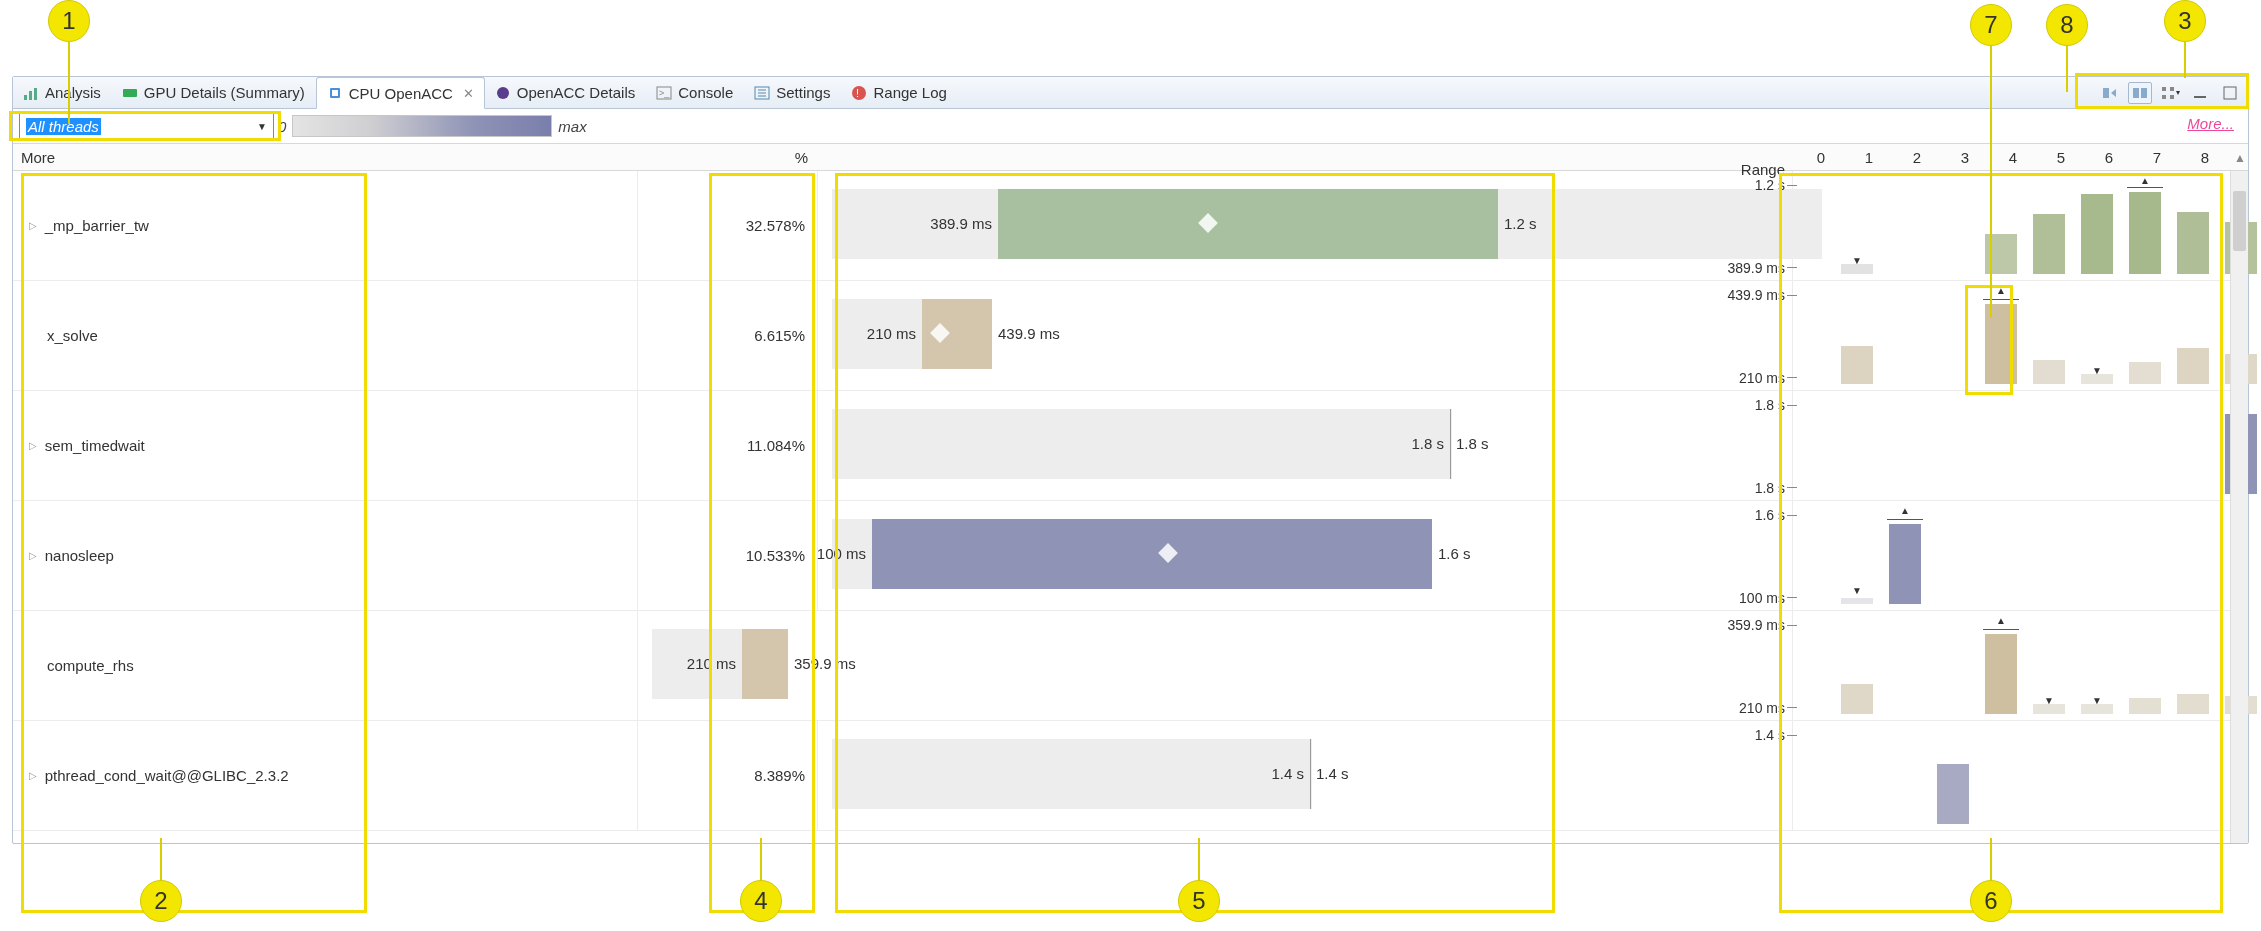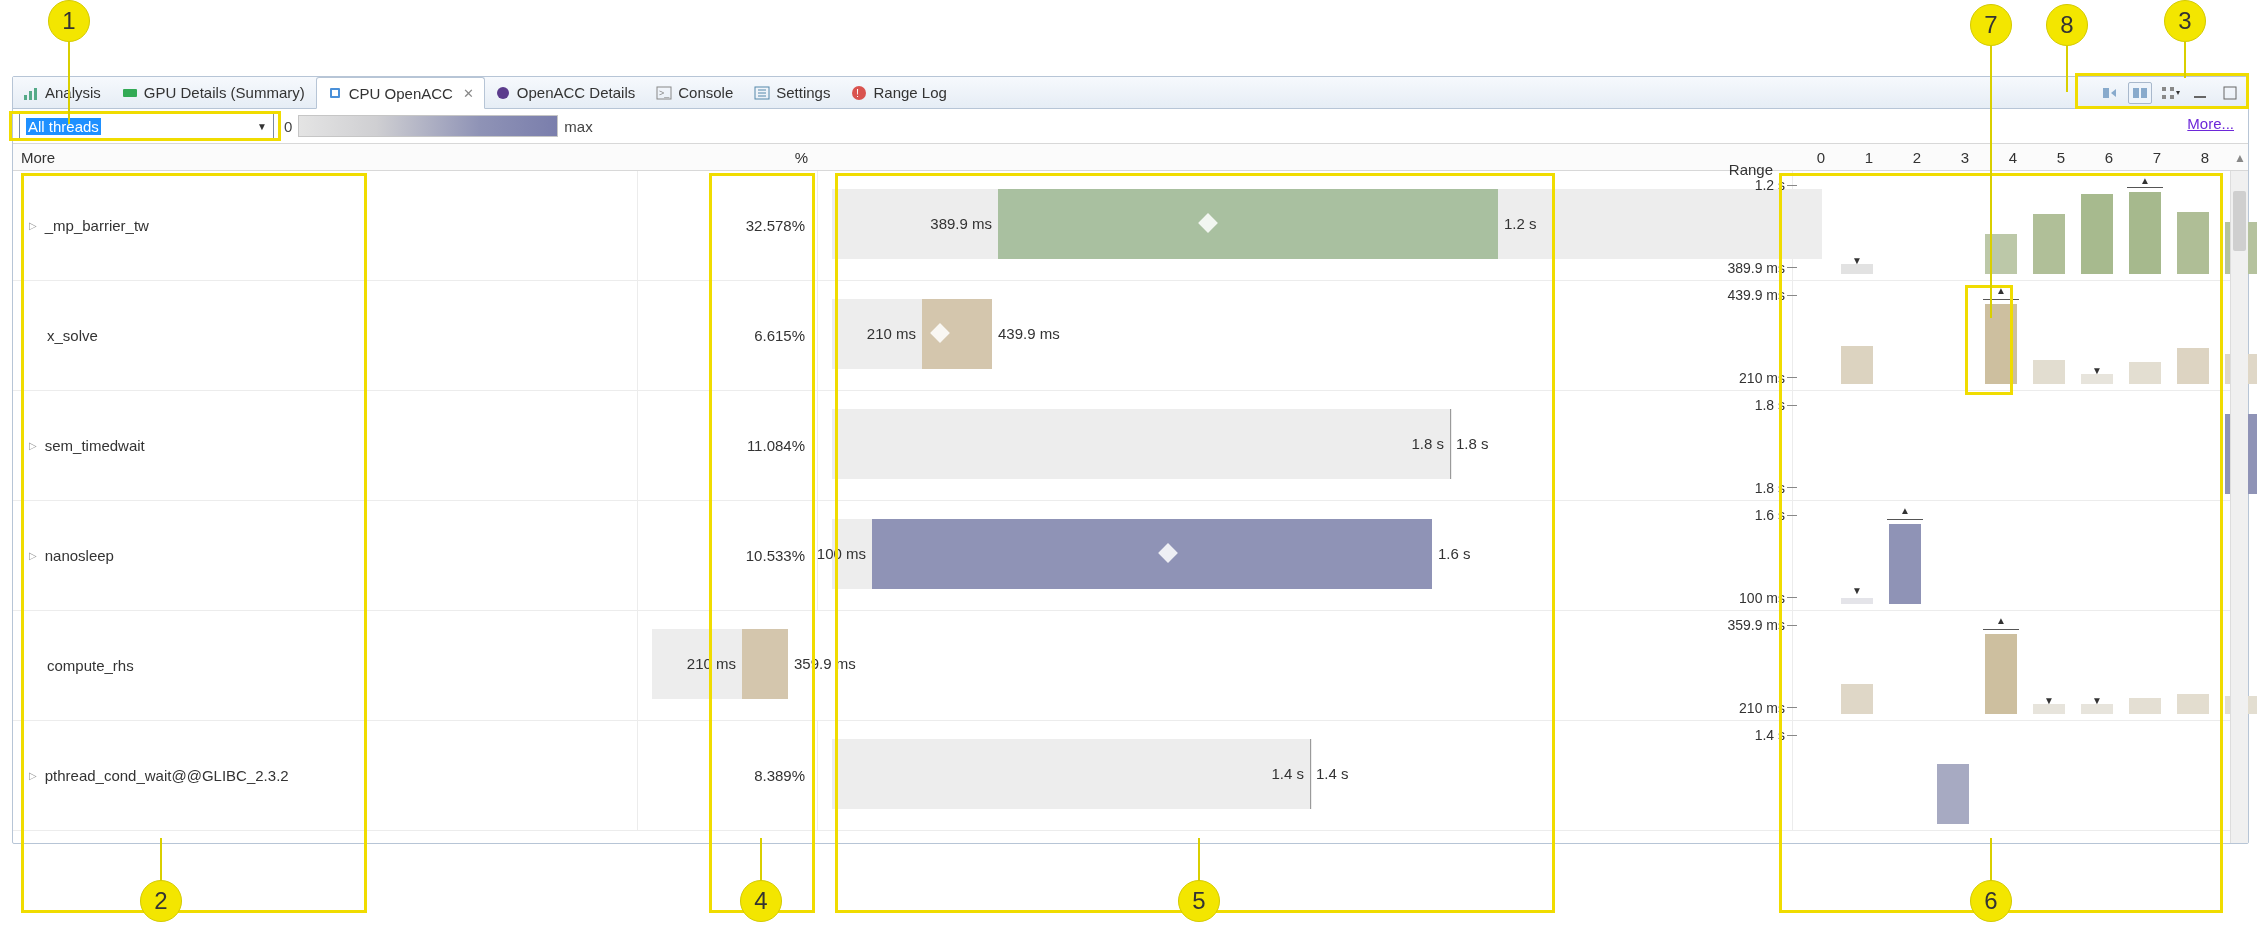--- a/index.html
+++ b/index.html
@@ -15,36 +15,36 @@
 
 .tabstrip { height: 32px; background: linear-gradient(#f6f9fd,#e6edf5); border-bottom: 1px solid #b7c5d6; display: flex; align-items: stretch; position: relative; font-size: 15px; }
 .tab { display: flex; align-items: center; padding: 0 10px; gap: 6px; cursor: pointer; border-right: 1px solid transparent; }
 .tab.active { background: #fff; border-left: 1px solid #b7c5d6; border-right: 1px solid #b7c5d6; border-top: 1px solid #b7c5d6; border-bottom: 1px solid #fff; margin-bottom: -1px; border-radius: 3px 3px 0 0; }
 .tab .x { margin-left: 4px; color: #888; font-size: 13px; }
 .icn { display: inline-flex; width: 16px; height: 16px; align-items: center; justify-content: center; }
 .tabstrip .right-icons { position: absolute; right: 6px; top: 0; height: 100%; display: flex; align-items: center; gap: 6px; }
 .right-icons .btn { width: 24px; height: 22px; border: 1px solid transparent; display: flex; align-items: center; justify-content: center; border-radius: 2px; font-size: 15px; }
 
 
-.filter-row { height: 34px; display: flex; align-items: center; padding: 4px 6px; gap: 10px; position: relative; }
+.filter-row { height: 34px; display: flex; align-items: center; padding: 4px 6px; gap: 4px; position: relative; font-style: italic; }
 .filter-select { width: 255px; height: 28px; border: 1px solid #7a8aa0; background: #fff; font-size: 15px; display: flex; align-items: center; justify-content: space-between; padding: 0 6px; }
 .filter-select .sel-text { background: #1e90ff; color: #fff; padding: 0 2px; }
 .filter-select .caret { font-size: 10px; }
 .gradient-legend { display: flex; align-items: center; gap: 6px; font-size: 15px; color: #444; }
 .gradient-bar { width: 260px; height: 22px; background: linear-gradient(to right, #e4e4e4 0%, #cfcfd2 30%, #8f93b6 70%, #7a7eac 100%); border: 1px solid #c6c6c6; }
-.more-link { position: absolute; right: 14px; top: 6px; color: #6d28d9; text-decoration: underline; font-size: 15px; }
+.more-link { position: absolute; right: 14px; top: 6px; color: #ec4899; text-decoration: underline; font-size: 15px; }
 
 
 .hdr { height: 28px; display: flex; align-items: center; border-top: 1px solid #d8d8d8; border-bottom: 1px solid #d8d8d8; background: #fbfbfb; font-size: 15px; position: relative; }
 .col-event { width: 625px; padding-left: 8px; }
 .col-pct { width: 180px; text-align: right; padding-right: 10px; }
 .col-range { flex: 1; position: relative; }
 .col-threads { width: 455px; display: flex; position: relative; padding-left: 4px; }
 .thread-num { width: 48px; text-align: center; }
-.hdr .range-label { position: absolute; right: 20px; top: 4px; }
+.hdr .range-label { position: absolute; right: 8px; top: 4px; }
 
 
 .rows { position: absolute; top: 94px; left: 0; right: 0; bottom: 0; }
 .row { height: 110px; border-bottom: 1px solid #ececec; display: flex; position: relative; }
 .row .ev { width: 625px; display: flex; align-items: center; padding-left: 16px; gap: 8px; font-size: 15px; border-right: 1px solid #ececec; }
 .row .ev .tri { color: #999; font-size: 10px; }
 .row .pct { width: 180px; display: flex; align-items: center; justify-content: flex-end; padding-right: 12px; font-size: 15px; border-right: 1px solid #ececec; }
 .row .rangecell { flex: 1; position: relative; border-right: 1px solid #ececec; }
 .row .threadscell { width: 455px; position: relative; }
 

